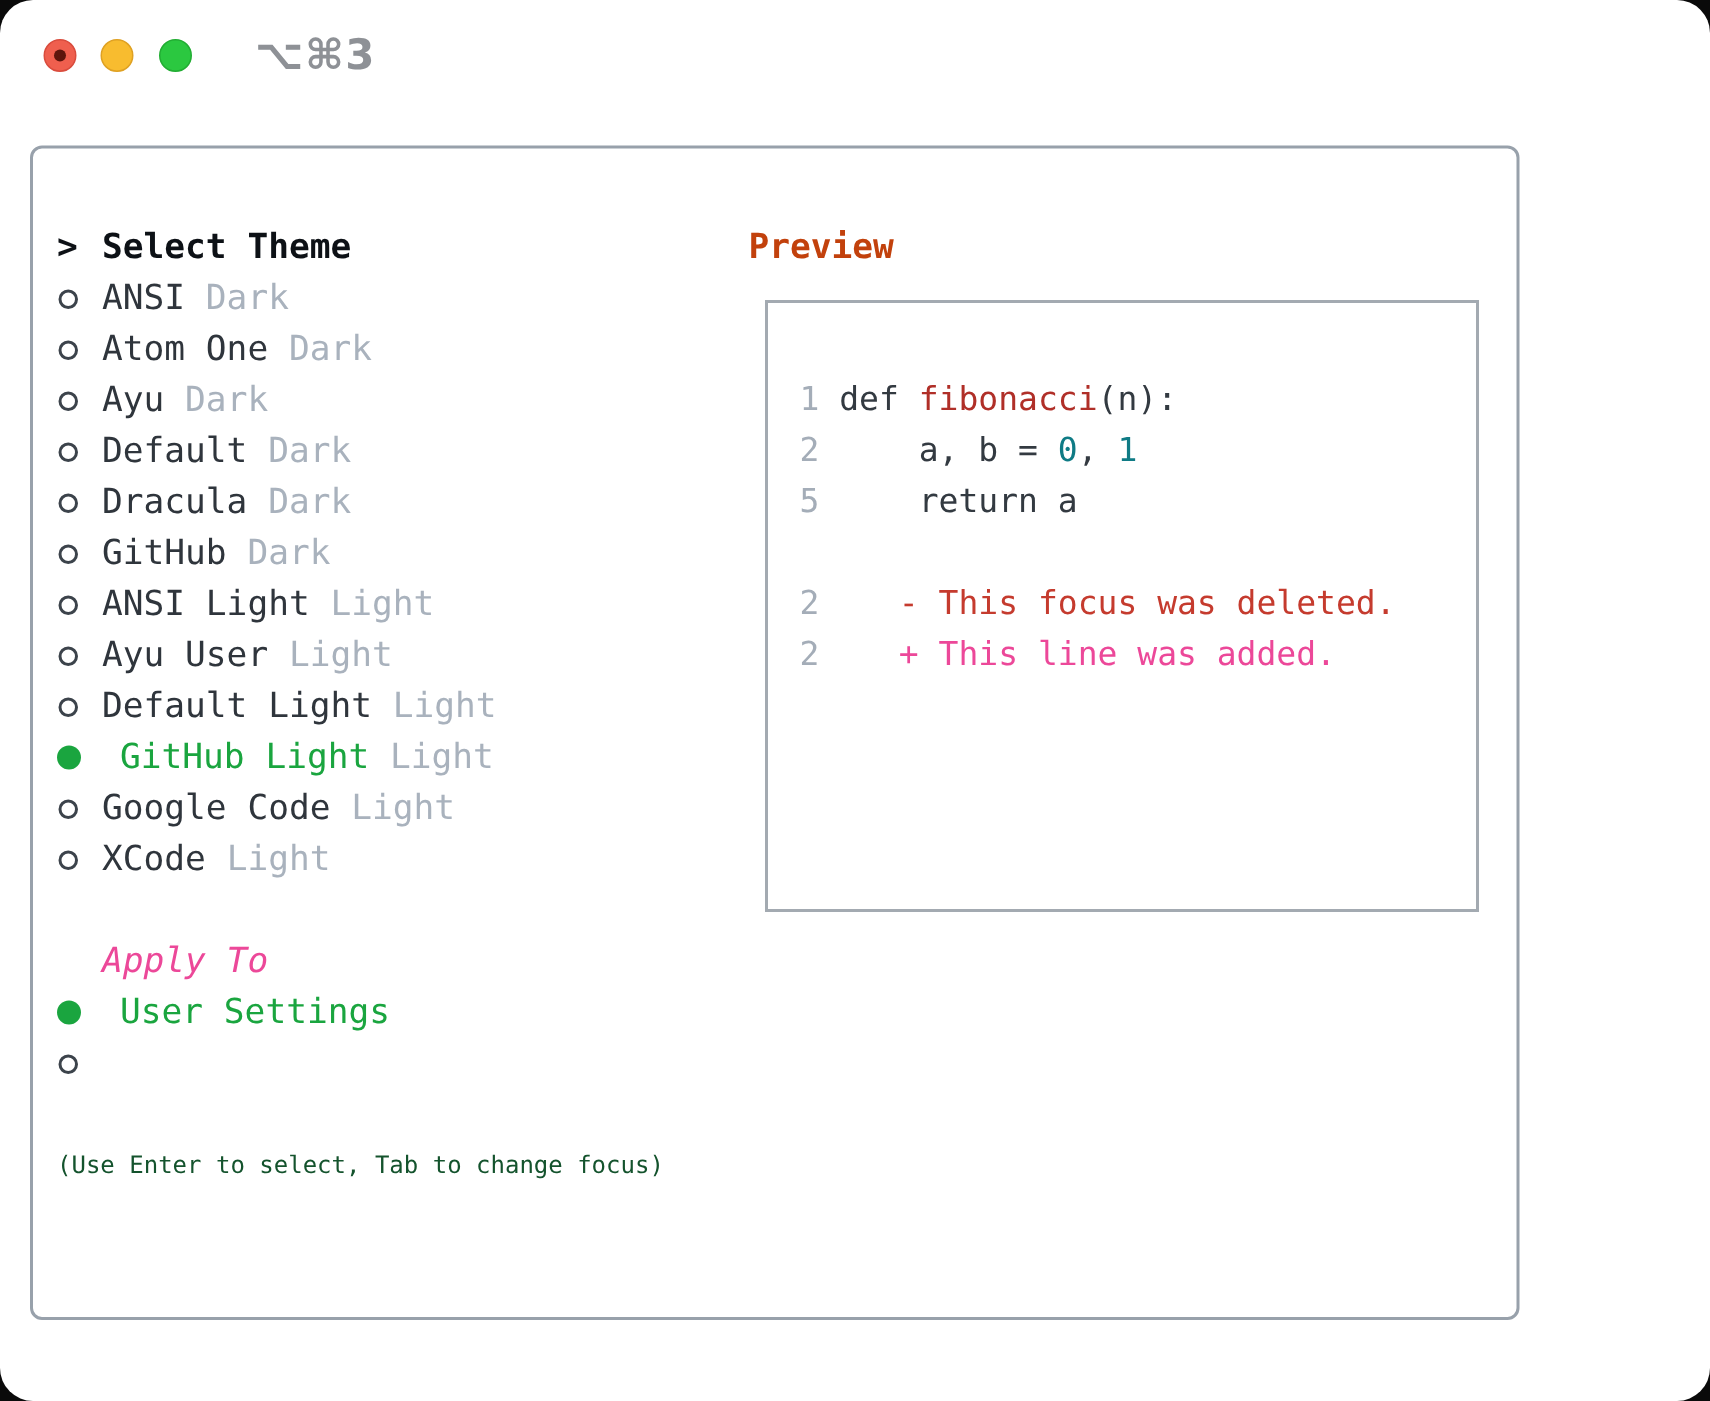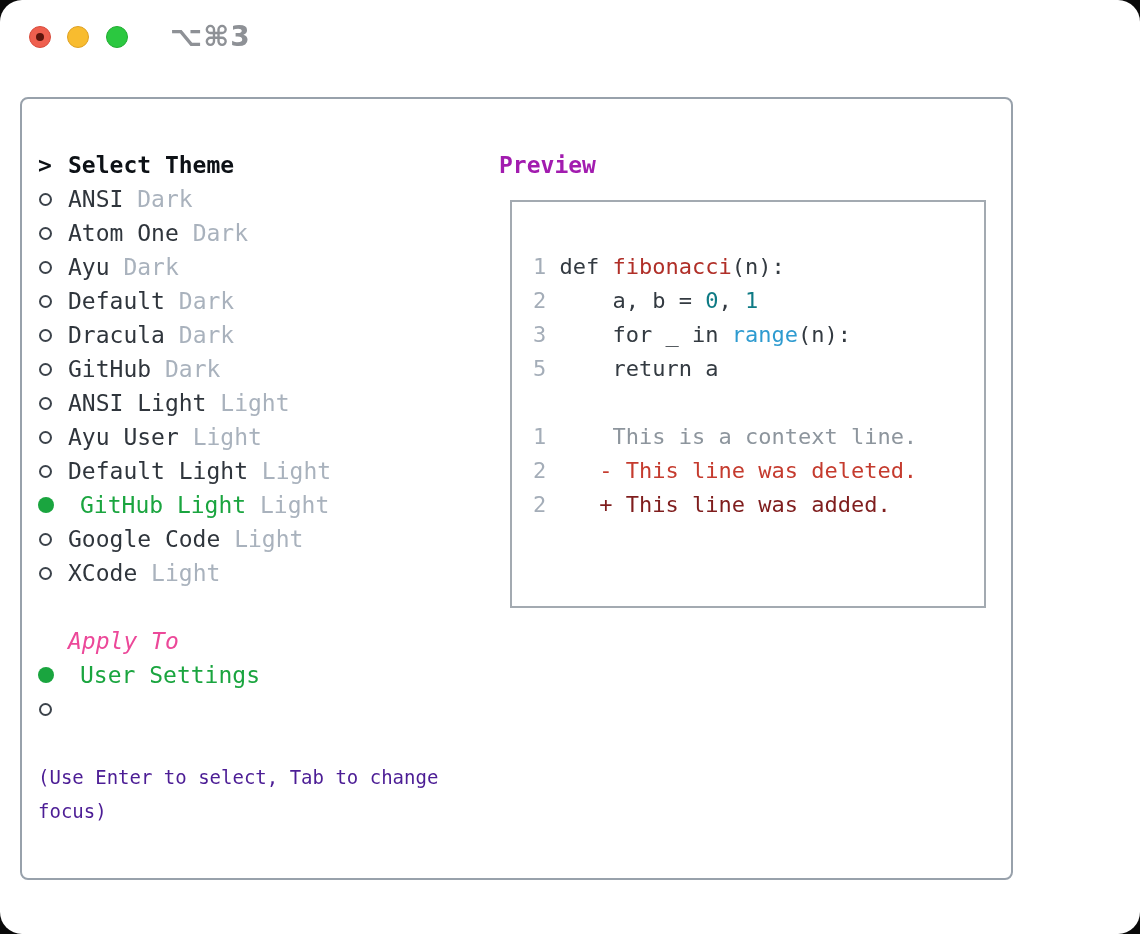--- a/index.html
+++ b/index.html
@@ -43,43 +43,43 @@
   }
   .circle.filled { width: 16px; height: 16px; border: none; background: #1aa53f; margin-left: 0; }
   .hdr { font-weight: bold; color: #0d1116; }
   .caret { font-weight: bold; color: #0d1116; width: 30px; flex: 0 0 30px; }
   .label { color: #2f353c; }
   .label.selected { color: #1aa53f; margin-left: 12px; }
   .variant { color: #a9b2bd; margin-left: 1ch; }
   .apply-block { margin-top: 34px; }
   .apply-hdr { color: #ec4899; font-style: italic; }
   .help {
-    margin-top: 34px; width: 430px; font-size: 19px; line-height: 34px; color: #4c1d95;
+    margin-top: 34px; width: 430px; font-size: 16px; line-height: 34px; color: #14532d;
   }
 
   
   .preview-hdr {
     position: absolute; left: 477px; top: 49px; height: 34px;
     display: flex; align-items: center;
-    font-size: 23px; font-weight: bold; color: #a21caf;
+    font-size: 23px; font-weight: bold; color: #c2410c;
   }
   .preview-box {
     position: absolute; left: 488px; top: 101px; width: 476px; height: 408px;
     border: 2px solid #a3aab1; background: #ffffff;
     padding: 48px 0 0 21px; overflow: hidden;
   }
   .code-line { height: 34px; line-height: 34px; font-size: 22px; white-space: pre; }
   .c-linenum { color: #a4adb8; }
   .c-default { color: #333a41; }
   .c-function { color: #b02f28; }
   .c-number { color: #0f7b85; }
   .c-builtin { color: #2e9bd0; }
   .c-context { color: #8d959d; }
   .c-deleted { color: #c53b2e; }
-  .c-added { color: #7f1d1d; }
+  .c-added { color: #ec4899; }
 </style>
 </head>
 <body>
 
 <div class="window">
 
   <div class="titlebar">
     <div class="traffic red"></div>
     <div class="traffic yellow"></div>
     <div class="traffic green"></div>
@@ -119,22 +119,20 @@
       </div>
 
       <div class="help">(Use Enter to select, Tab to change focus)</div>
     </div>
 
     <div class="preview-hdr">Preview</div>
 
     <div class="preview-box" id="preview-pane">
         <div class="code-line"><span class="c-linenum">1 </span><span class="c-default">def </span><span class="c-function">fibonacci</span><span class="c-default">(n):</span></div>
         <div class="code-line"><span class="c-linenum">2 </span><span class="c-default">    a, b = </span><span class="c-number">0</span><span class="c-default">, </span><span class="c-number">1</span></div>
-        <div class="code-line"><span class="c-linenum">3 </span><span class="c-default">    for _ in </span><span class="c-builtin">range</span><span class="c-default">(n):</span></div>
         <div class="code-line"><span class="c-linenum">5 </span><span class="c-default">    return a</span></div>
         <div class="code-line"> </div>
-        <div class="code-line"><span class="c-linenum">1 </span><span class="c-context">    This is a context line.</span></div>
-        <div class="code-line"><span class="c-linenum">2 </span><span class="c-deleted">   - This line was deleted.</span></div>
+        <div class="code-line"><span class="c-linenum">2 </span><span class="c-deleted">   - This focus was deleted.</span></div>
         <div class="code-line"><span class="c-linenum">2 </span><span class="c-added">   + This line was added.</span></div>
       </div>
 
   </div>
 </div>
 
 </body></html>

